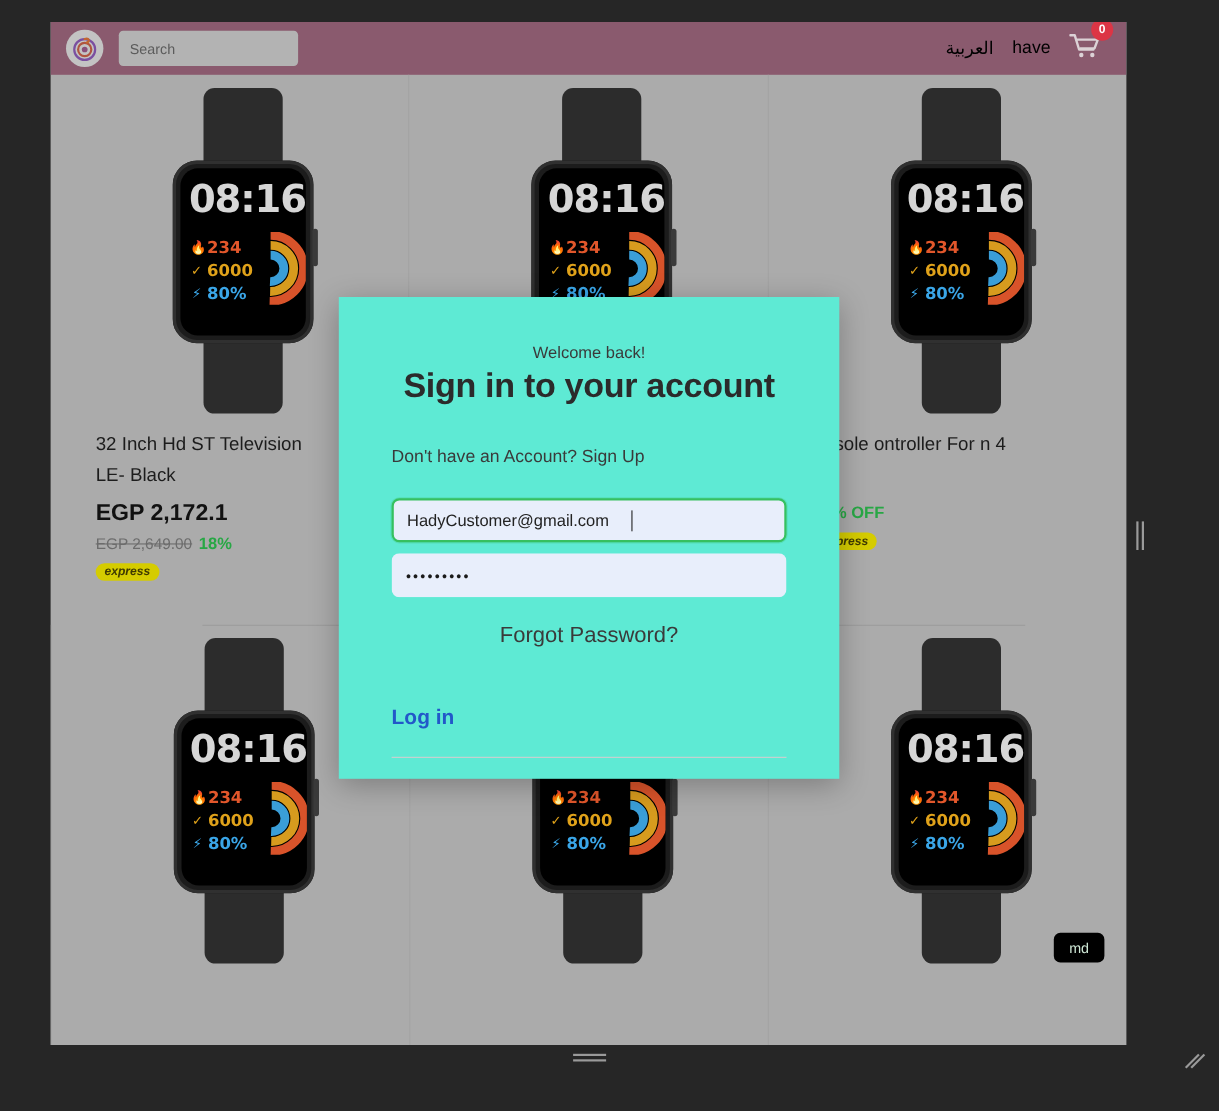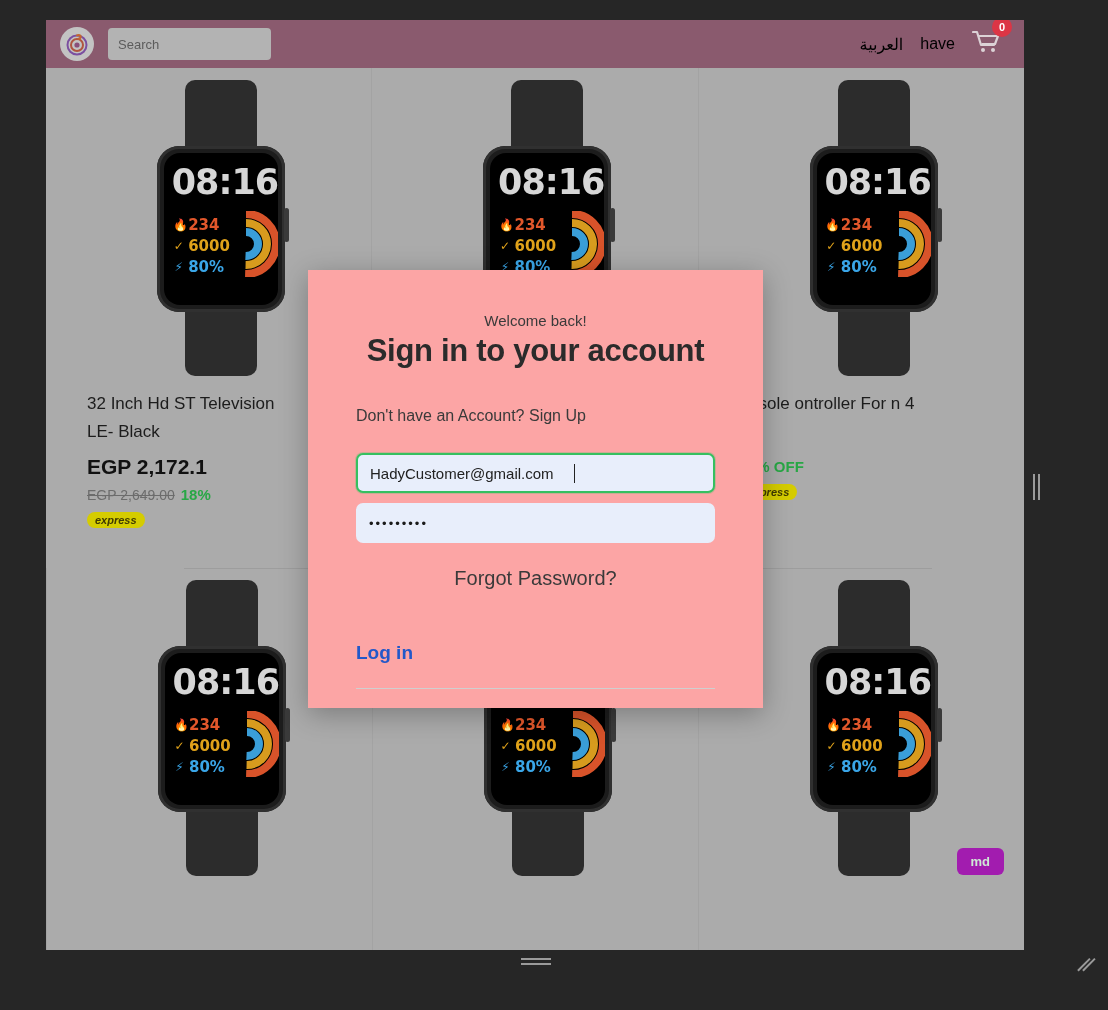--- a/index.html
+++ b/index.html
@@ -156,36 +156,36 @@
   .express-badge {
     display: inline-block; margin-top: 9px;
     background: #d5cc00; color: #3f3a00;
     font-size: 11px; font-weight: bold; font-style: italic;
     padding: 2px 8px; border-radius: 9px;
   }
 
   
   #bp-badge {
     position: absolute; right: 20px; bottom: 75px;
-    background: #a21caf; color: #cfe8d6;
-    font-size: 13px; font-weight: bold;
+    background: #000000; color: #cfe8d6;
+    font-size: 13px; font-weight: normal;
     padding: 6px 14px; border-radius: 6px;
   }
 
   
   #modal-backdrop {
     position: absolute; left: 0; top: 0;
     width: 978px; height: 930px;
     background: rgba(0,0,0,0);
   }
   #login-modal {
     position: absolute;
     left: 262px; top: 250px;
     width: 455px; height: 438px;
-    background: #fca5a5;
+    background: #5eead4;
     box-shadow: 0 6px 26px rgba(0,0,0,.28);
   }
   .modal-pad { padding: 42px 48px 0 48px; }
   #welcome-text {
     text-align: center; font-size: 15px; color: #3a3a3a;
   }
   #modal-title {
     text-align: center; font-size: 31px; font-weight: bold;
     color: #2b2b2b; margin-top: 4px; letter-spacing: -0.3px;
   }

